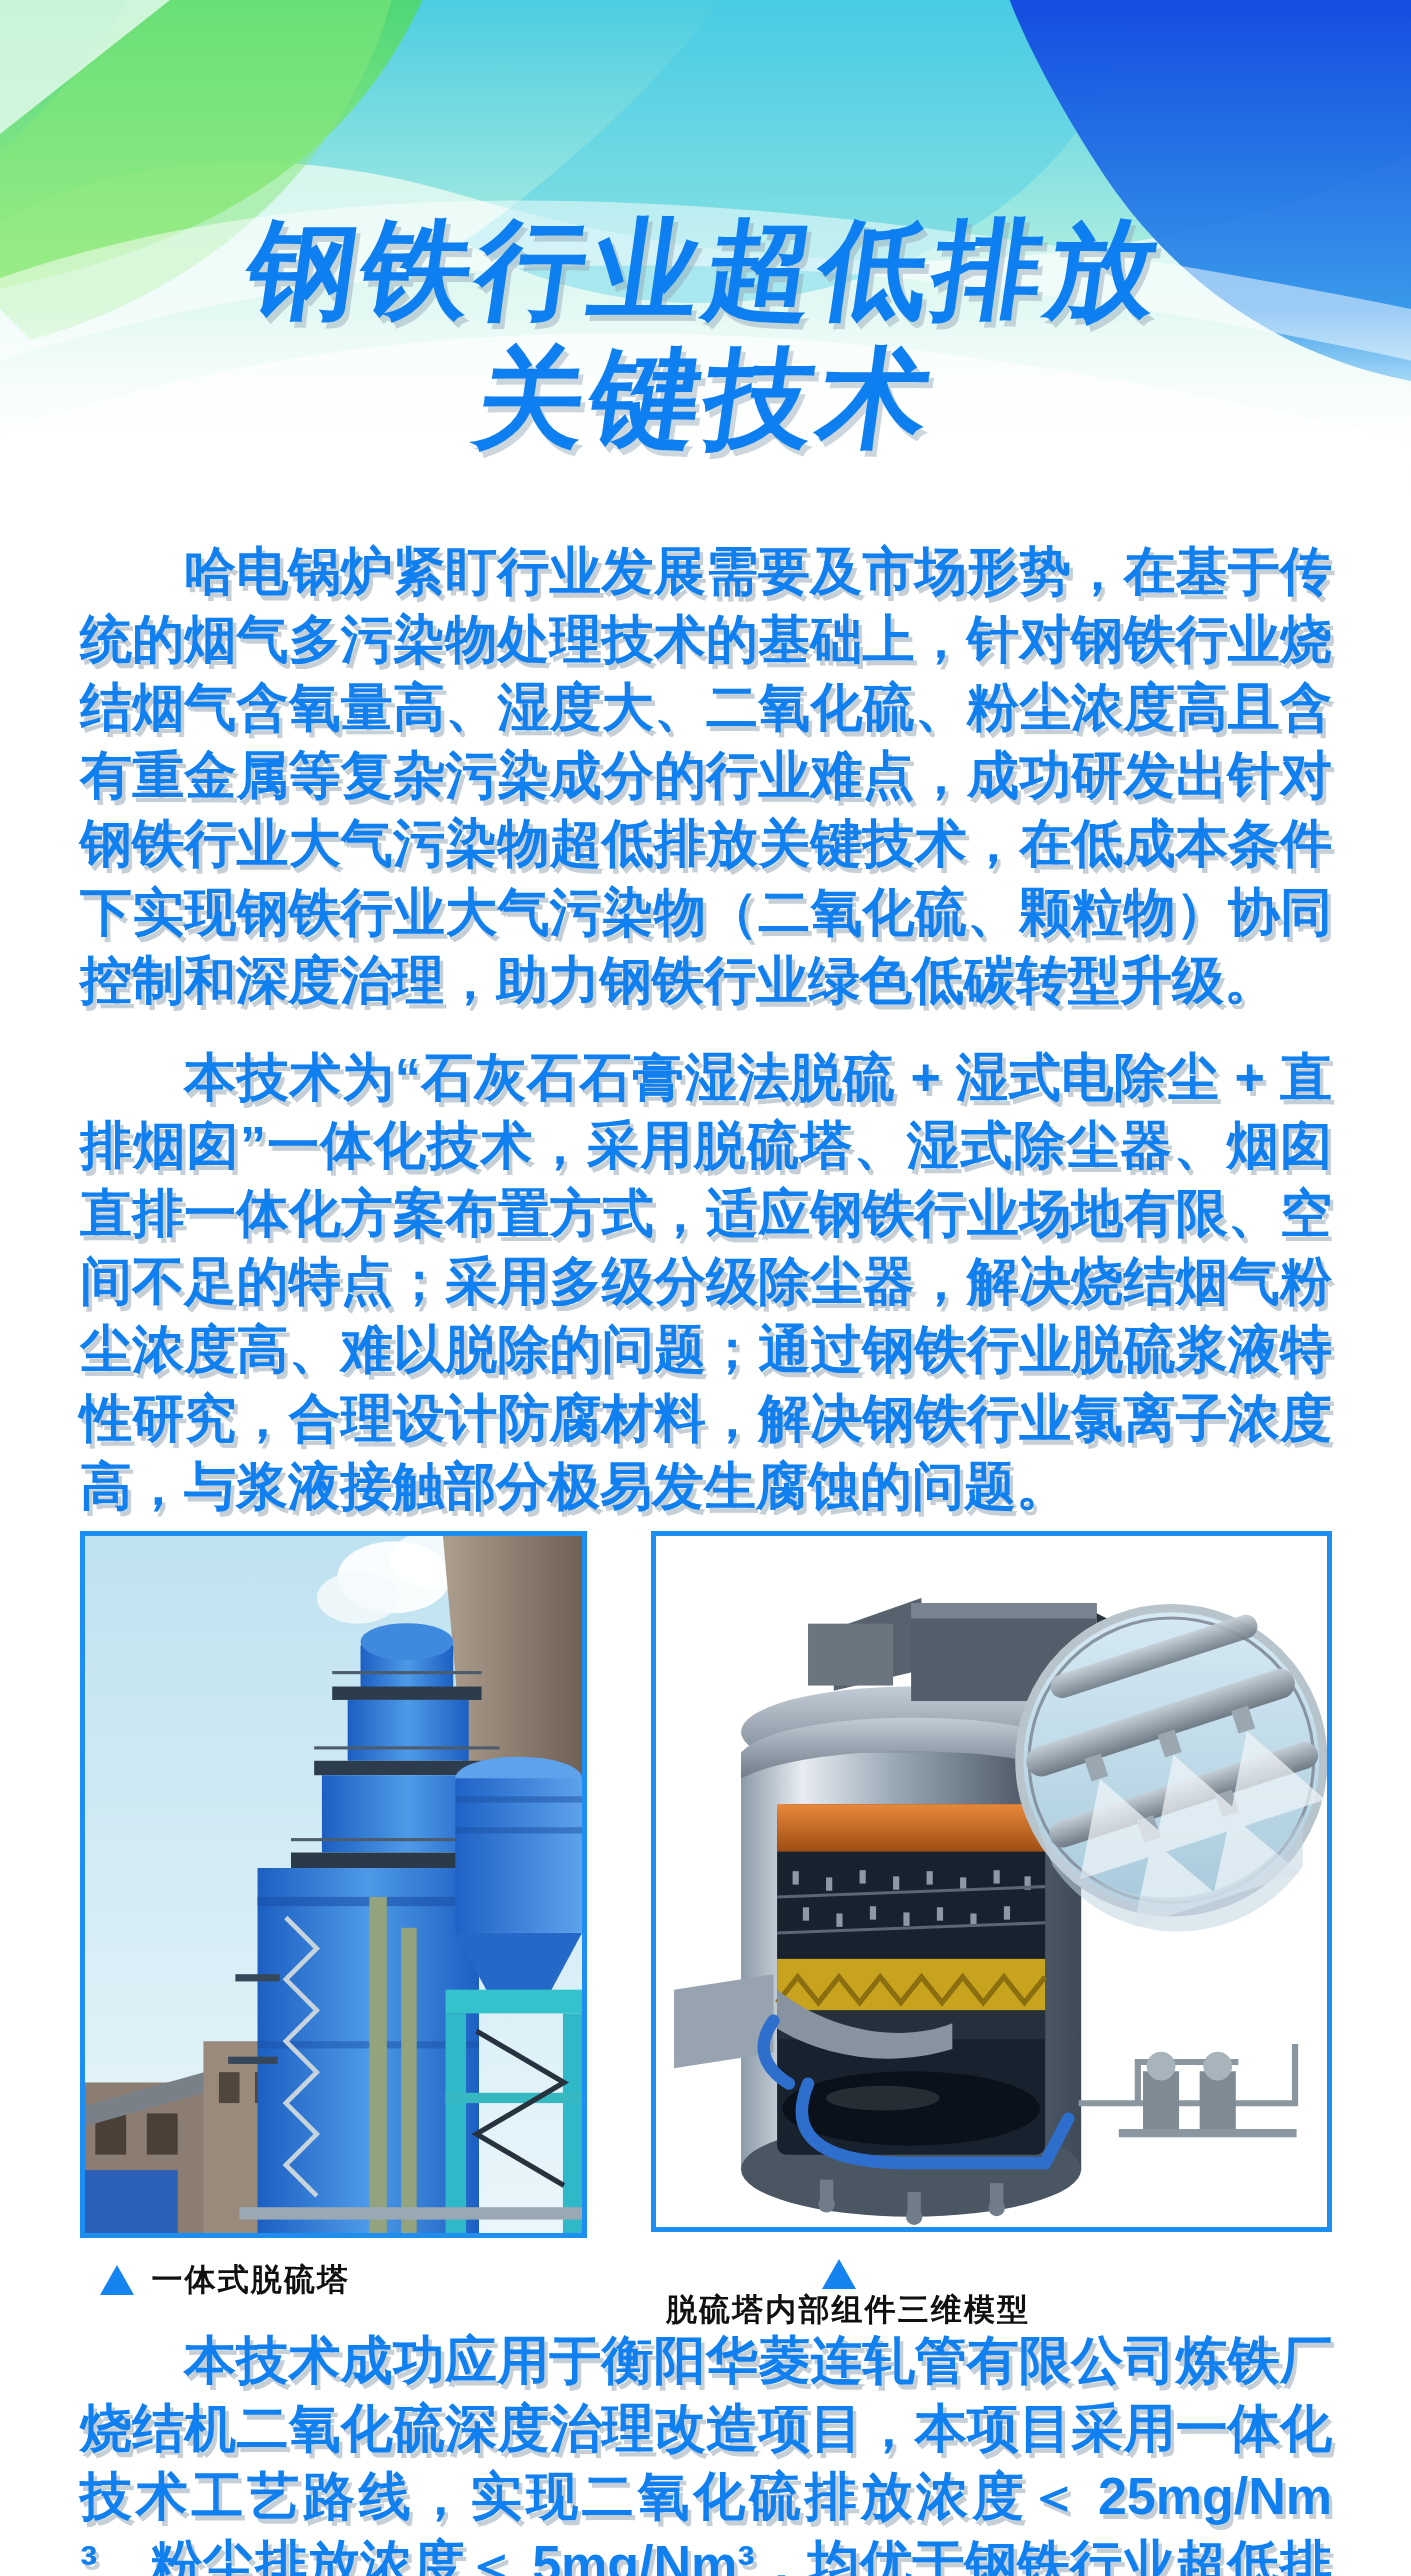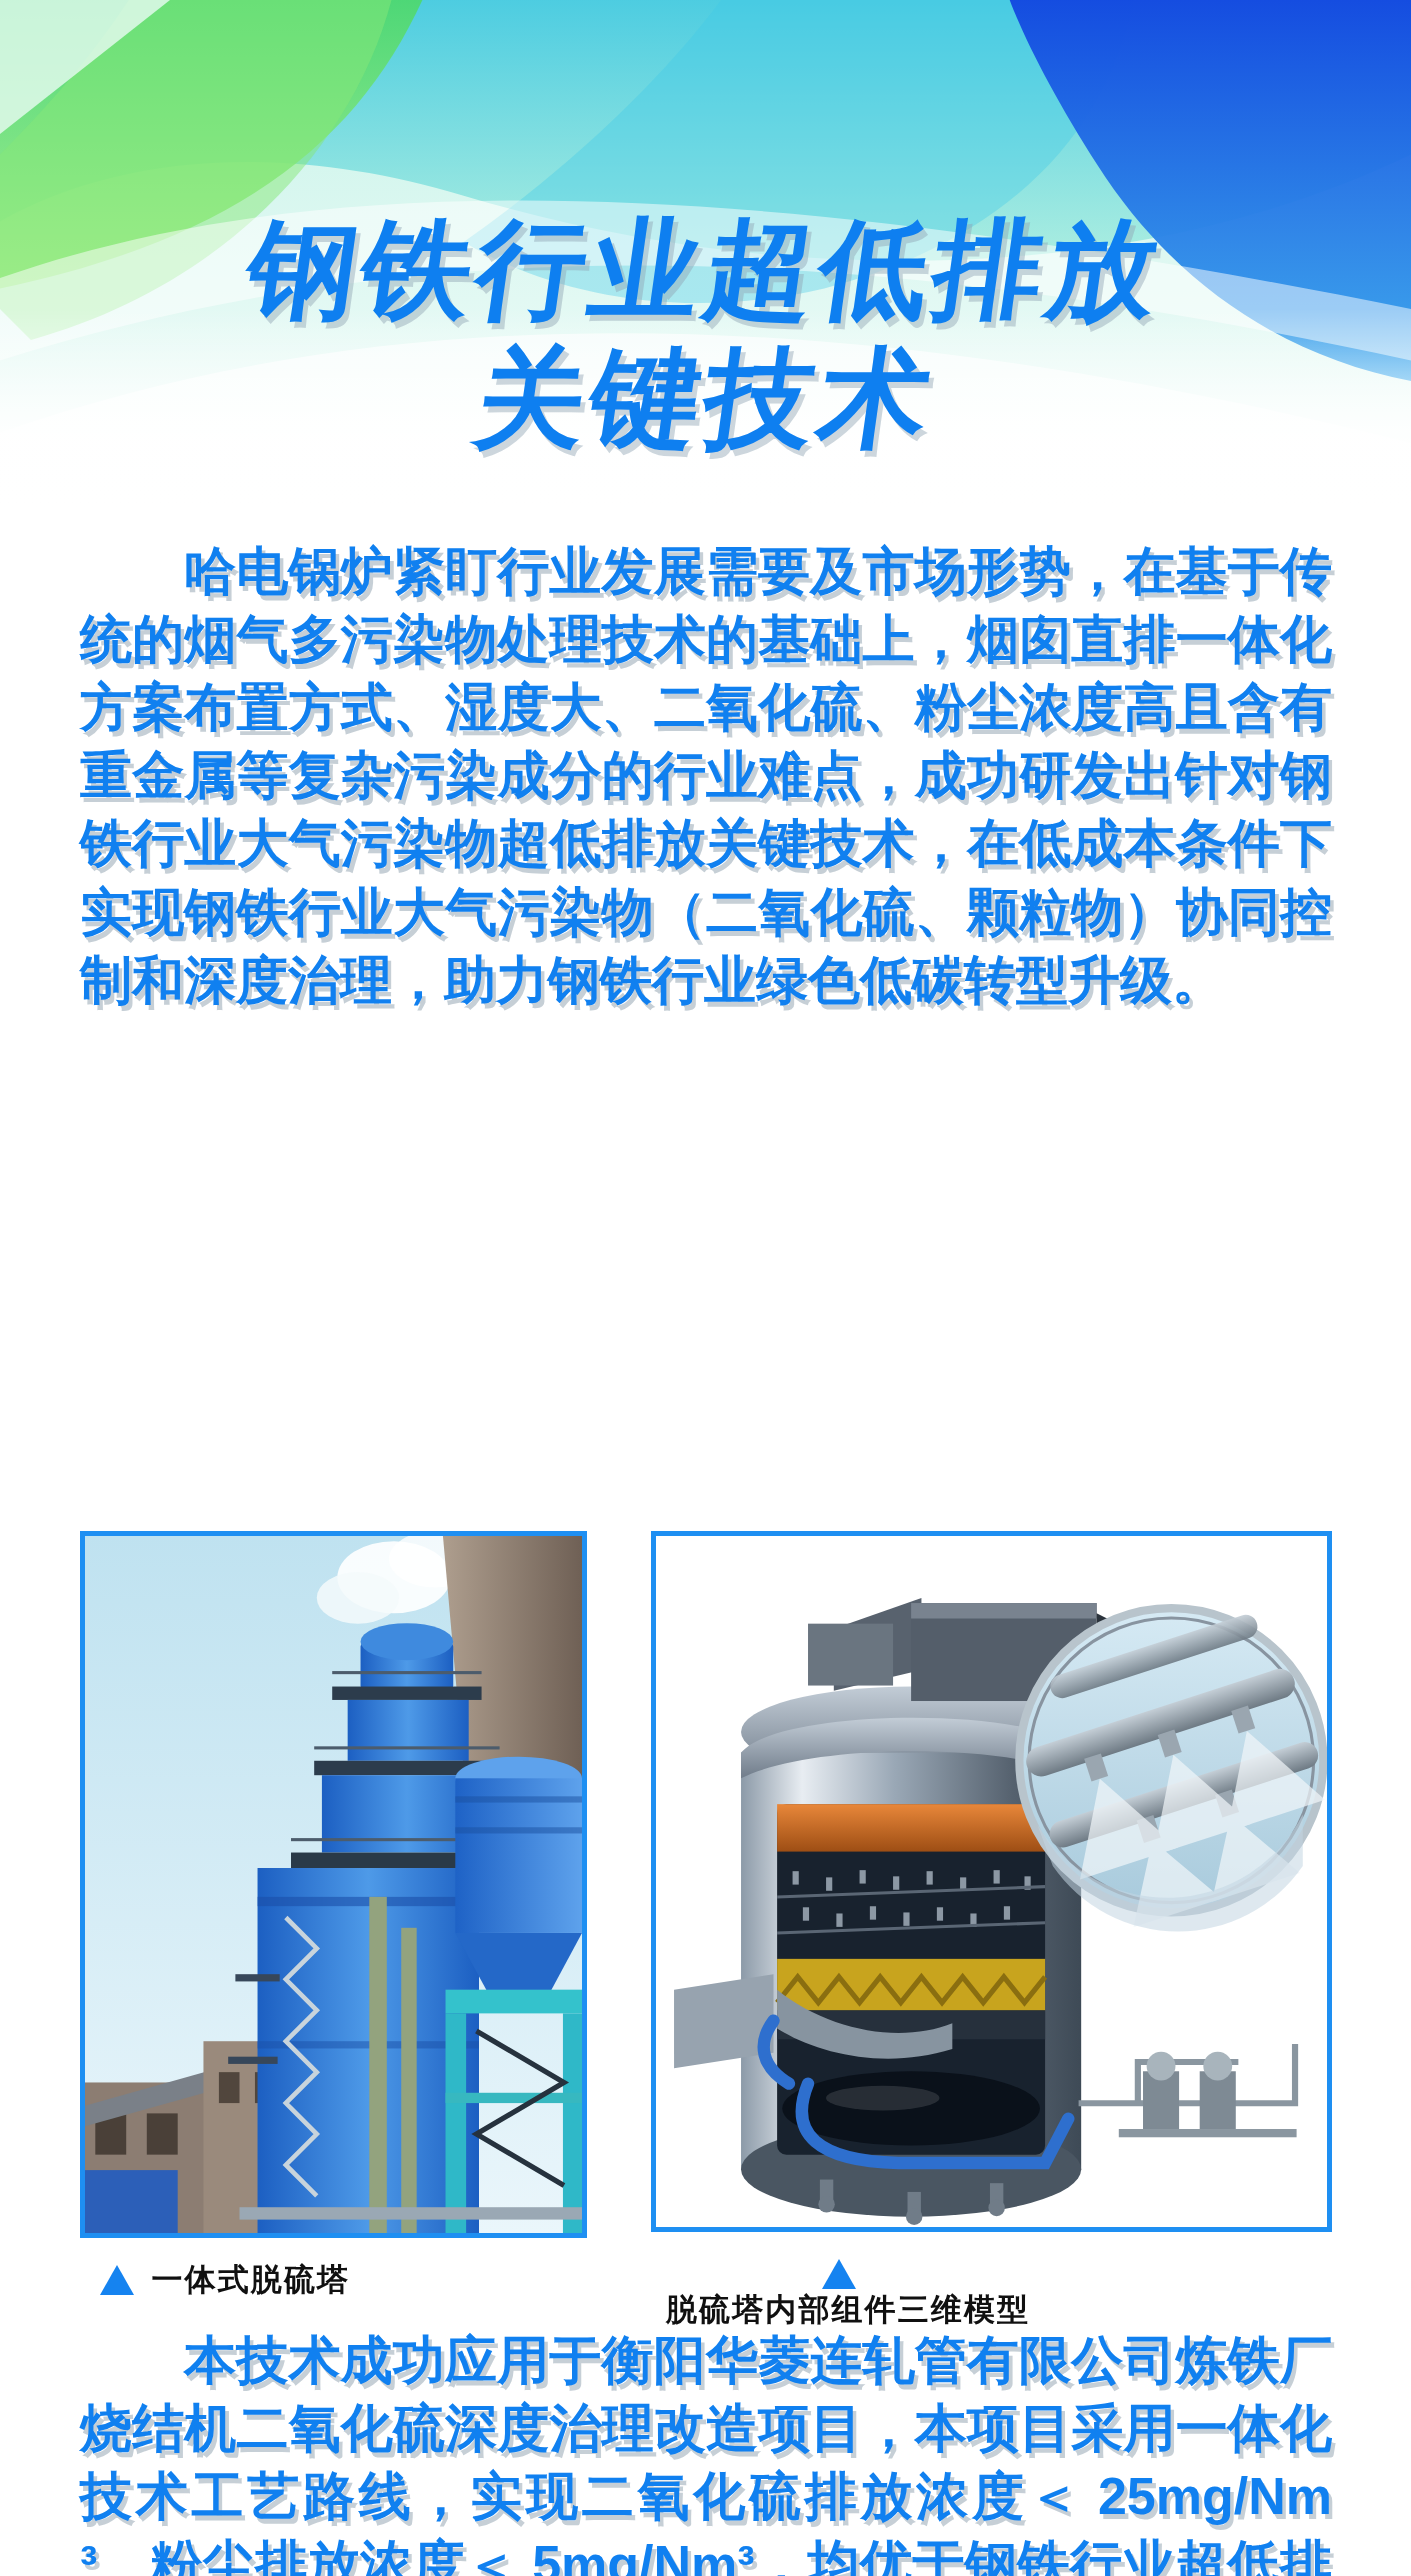--- a/index.html
+++ b/index.html
@@ -85,21 +85,22 @@
     <path d="M0,540 C600,330 1400,330 2739,600 L2739,700 C1500,430 700,480 0,700 Z" fill="#ffffff" opacity="0.5"></path>
     <path d="M0,840 C800,560 1700,600 2739,860 L2739,1000 H0 Z" fill="#ffffff" opacity="0.65"></path>
     <rect x="0" y="600" width="2739" height="400" fill="url(#gFadeW)"></rect>
   </svg>
 
   <div class="title-block">
     <div class="title-line">钢铁行业超低排放</div>
     <div class="title-line">关键技术</div>
   </div>
 
-  <div class="para" id="para-1">哈电锅炉紧盯行业发展需要及市场形势，在基于传统的烟气多污染物处理技术的基础上，烟囱直排一体化方案布置方式、湿度大、二氧化硫、粉尘浓度高且含有重金属等复杂污染成分的行业难点，成功研发出针对钢铁行业大气污染物超低排放关键技术，在低成本条件下实现钢铁行业大气污染物（二氧化硫、颗粒物）协同控制和深度治理，助力钢铁行业绿色低碳转型升级。</div>
+  <div class="para" id="para-1">哈电锅炉紧盯行业发展需要及市场形势，在基于传统的烟气多污染物处理技术的基础上，针对钢铁行业烧结烟气含氧量高、湿度大、二氧化硫、粉尘浓度高且含有重金属等复杂污染成分的行业难点，成功研发出针对钢铁行业大气污染物超低排放关键技术，在低成本条件下实现钢铁行业大气污染物（二氧化硫、颗粒物）协同控制和深度治理，助力钢铁行业绿色低碳转型升级。</div>
+  <div class="para" id="para-2">本技术为“石灰石石膏湿法脱硫 + 湿式电除尘 + 直排烟囱”一体化技术，采用脱硫塔、湿式除尘器、烟囱直排一体化方案布置方式，适应钢铁行业场地有限、空间不足的特点；采用多级分级除尘器，解决烧结烟气粉尘浓度高、难以脱除的问题；通过钢铁行业脱硫浆液特性研究，合理设计防腐材料，解决钢铁行业氯离子浓度高，与浆液接触部分极易发生腐蚀的问题。</div>
   <div class="para" id="para-3">本技术成功应用于衡阳华菱连轧管有限公司炼铁厂烧结机二氧化硫深度治理改造项目，本项目采用一体化技术工艺路线，实现二氧化硫排放浓度＜ 25mg/Nm³、粉尘排放浓度＜ 5mg/Nm³，均优于钢铁行业超低排放标准；同时在本钢板材炼铁总厂 566m² 烧结机烟气脱硫脱硝超低排放改造工程上实现应用，该项目在 168 小时试运期间实现二氧化硫排放浓度≤ 35mg/Nm³，颗粒物排放浓度≤ 10mg/Nm³，均优于钢铁行业超低排放标准。</div>
 
   <div class="figures">
 
     <div class="figure-frame" id="figure-left">
       <svg viewBox="0 0 965 1352" preserveAspectRatio="none">
         <defs>
           <linearGradient id="skyG" x1="0" y1="0" x2="0" y2="1">
             <stop offset="0" stop-color="#bfe2f0"></stop>
               <stop offset="1" stop-color="#eaf6fb"></stop>

